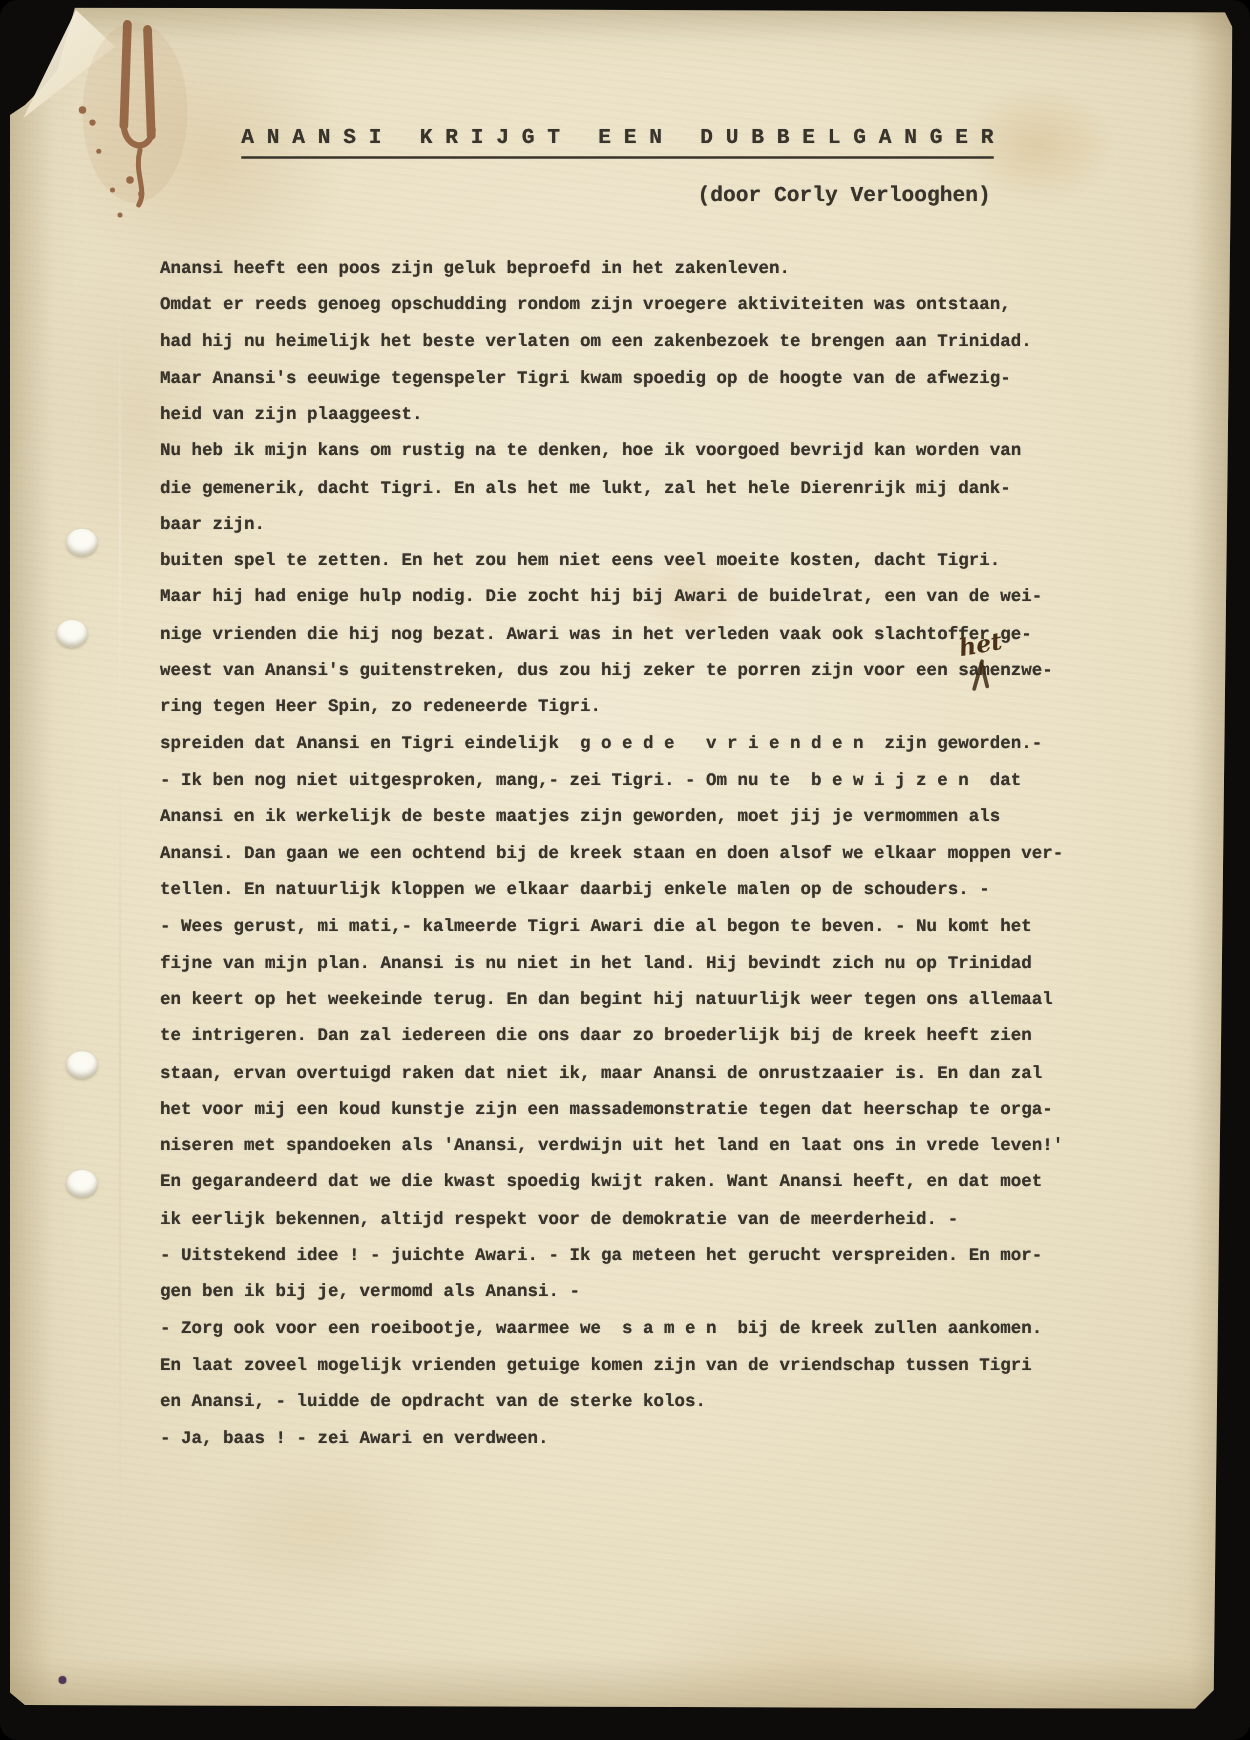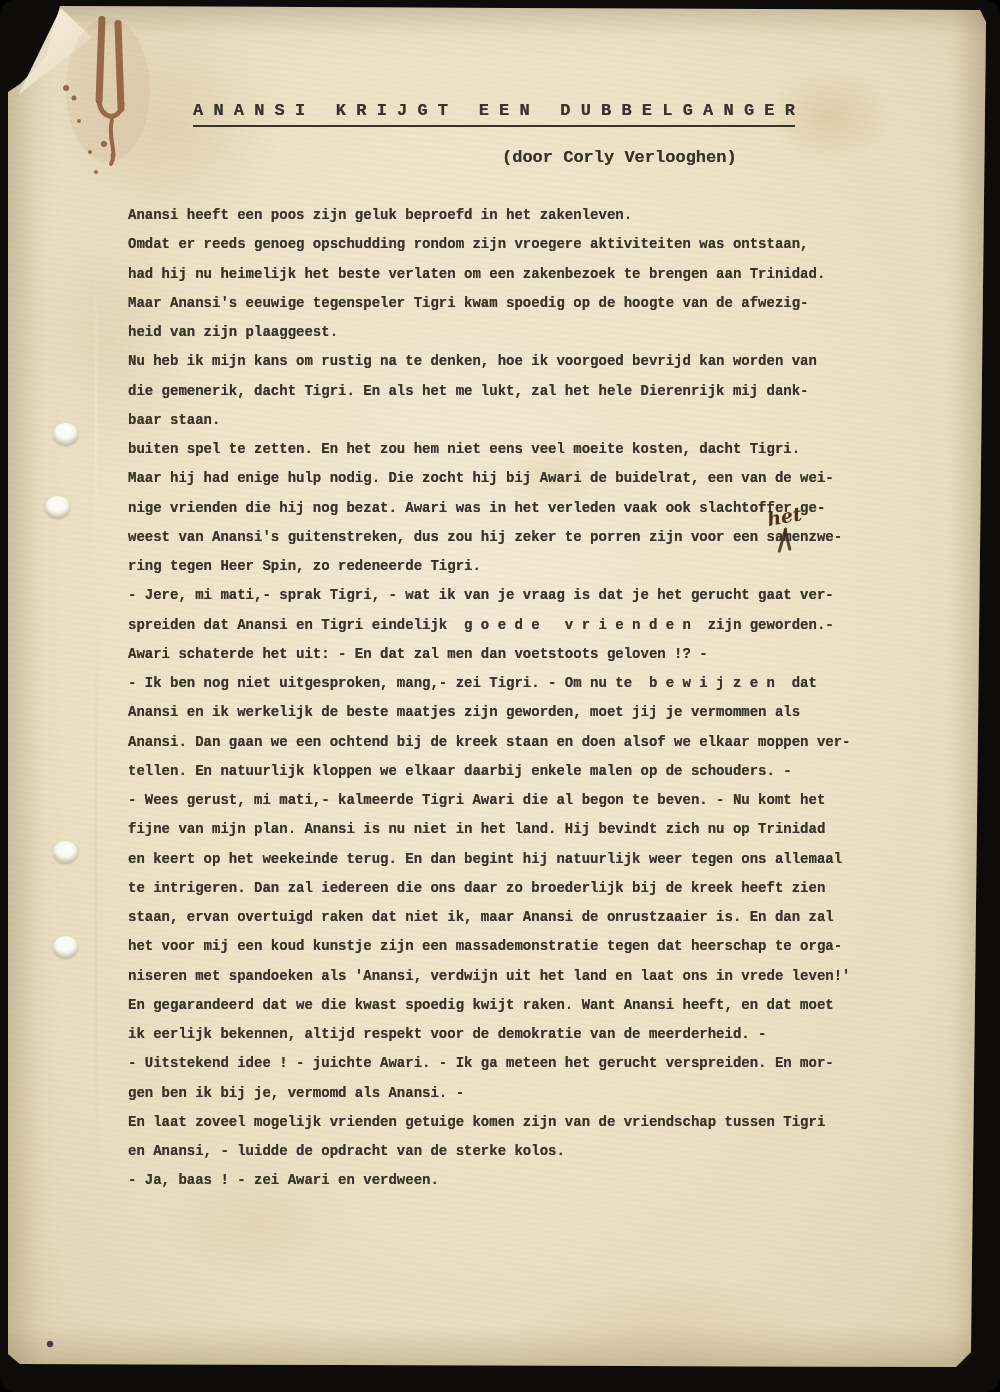--- a/index.html
+++ b/index.html
@@ -42,21 +42,21 @@
   .hole1{left:53px;top:423px;}
   .hole2{left:45px;top:496px;}
   .hole3{left:53px;top:841px;}
   .hole4{left:53px;top:936px;}
   .typed{color:#39342b;text-shadow:0 0 .6px rgba(57,52,43,0.75);font-weight:bold;}
   .title-wrap{position:absolute;left:193px;top:101px;}
   .title{
     font-size:17px;line-height:20px;white-space:pre;
     border-bottom:2px solid #39342b;padding-bottom:5px;
   }
-  .byline{position:absolute;left:502px;top:147px;font-size:17px;line-height:22px;white-space:pre;}
+  .byline{position:absolute;left:558px;top:147px;font-size:17px;line-height:22px;white-space:pre;}
   .bodytext{position:absolute;left:128px;top:201px;width:860px;}
   .line{font-size:14px;line-height:29.25px;white-space:pre;}
   .insert-word{
     position:absolute;left:767px;top:505px;
     font-family:"DejaVu Serif","Liberation Serif",serif;
     font-style:italic;font-weight:bold;font-size:19px;color:#4a3018;
     transform:rotate(-10deg);
   }
   .caret{position:absolute;width:2.5px;background:rgba(62,42,22,0.85);border-radius:2px;}
   .caret1{left:781px;top:527px;height:26px;transform:rotate(16deg);}
@@ -106,44 +106,43 @@
   <div class="byline typed">(door Corly Verlooghen)</div>
 
   <div class="bodytext">
     <div class="line typed">Anansi heeft een poos zijn geluk beproefd in het zakenleven.</div>
     <div class="line typed">Omdat er reeds genoeg opschudding rondom zijn vroegere aktiviteiten was ontstaan,</div>
     <div class="line typed">had hij nu heimelijk het beste verlaten om een zakenbezoek te brengen aan Trinidad.</div>
     <div class="line typed">Maar Anansi's eeuwige tegenspeler Tigri kwam spoedig op de hoogte van de afwezig-</div>
     <div class="line typed">heid van zijn plaaggeest.</div>
     <div class="line typed">Nu heb ik mijn kans om rustig na te denken, hoe ik voorgoed bevrijd kan worden van</div>
     <div class="line typed">die gemenerik, dacht Tigri. En als het me lukt, zal het hele Dierenrijk mij dank-</div>
-    <div class="line typed">baar staan.</div>
+    <div class="line typed">baar zijn.</div>
     <div class="line typed">buiten spel te zetten. En het zou hem niet eens veel moeite kosten, dacht Tigri.</div>
     <div class="line typed">Maar hij had enige hulp nodig. Die zocht hij bij Awari de buidelrat, een van de wei-</div>
     <div class="line typed">nige vrienden die hij nog bezat. Awari was in het verleden vaak ook slachtoffer ge-</div>
     <div class="line typed">weest van Anansi's guitenstreken, dus zou hij zeker te porren zijn voor een samenzwe-</div>
     <div class="line typed">ring tegen Heer Spin, zo redeneerde Tigri.</div>
-    <div class="line typed">- Jere, mi mati,- sprak Tigri, - wat ik van je vraag is dat je het gerucht gaat ver-</div>
     <div class="line typed">spreiden dat Anansi en Tigri eindelijk  g o e d e   v r i e n d e n  zijn geworden.-</div>
-    <div class="line typed">Awari schaterde het uit: - En dat zal men dan voetstoots geloven !? -</div>
     <div class="line typed">- Ik ben nog niet uitgesproken, mang,- zei Tigri. - Om nu te  b e w i j z e n  dat</div>
     <div class="line typed">Anansi en ik werkelijk de beste maatjes zijn geworden, moet jij je vermommen als</div>
     <div class="line typed">Anansi. Dan gaan we een ochtend bij de kreek staan en doen alsof we elkaar moppen ver-</div>
     <div class="line typed">tellen. En natuurlijk kloppen we elkaar daarbij enkele malen op de schouders. -</div>
     <div class="line typed">- Wees gerust, mi mati,- kalmeerde Tigri Awari die al begon te beven. - Nu komt het</div>
     <div class="line typed">fijne van mijn plan. Anansi is nu niet in het land. Hij bevindt zich nu op Trinidad</div>
     <div class="line typed">en keert op het weekeinde terug. En dan begint hij natuurlijk weer tegen ons allemaal</div>
     <div class="line typed">te intrigeren. Dan zal iedereen die ons daar zo broederlijk bij de kreek heeft zien</div>
     <div class="line typed">staan, ervan overtuigd raken dat niet ik, maar Anansi de onrustzaaier is. En dan zal</div>
     <div class="line typed">het voor mij een koud kunstje zijn een massademonstratie tegen dat heerschap te orga-</div>
     <div class="line typed">niseren met spandoeken als 'Anansi, verdwijn uit het land en laat ons in vrede leven!'</div>
     <div class="line typed">En gegarandeerd dat we die kwast spoedig kwijt raken. Want Anansi heeft, en dat moet</div>
     <div class="line typed">ik eerlijk bekennen, altijd respekt voor de demokratie van de meerderheid. -</div>
     <div class="line typed">- Uitstekend idee ! - juichte Awari. - Ik ga meteen het gerucht verspreiden. En mor-</div>
     <div class="line typed">gen ben ik bij je, vermomd als Anansi. -</div>
+    <div class="line typed">- Zorg ook voor een roeibootje, waarmee we  s a m e n  bij de kreek zullen aankomen.</div>
     <div class="line typed">En laat zoveel mogelijk vrienden getuige komen zijn van de vriendschap tussen Tigri</div>
     <div class="line typed">en Anansi, - luidde de opdracht van de sterke kolos.</div>
     <div class="line typed">- Ja, baas ! - zei Awari en verdween.</div>
   </div>
 
   <div class="insert-word">het</div>
   <div class="caret caret1"></div>
   <div class="caret caret2"></div>
 
   <div class="ink-dot"></div>

